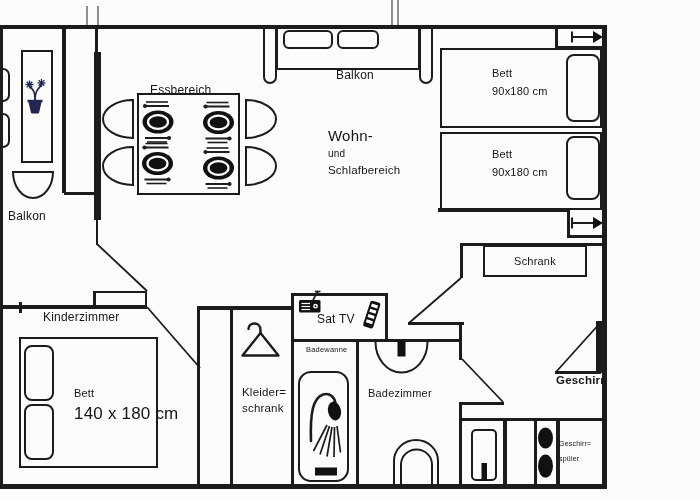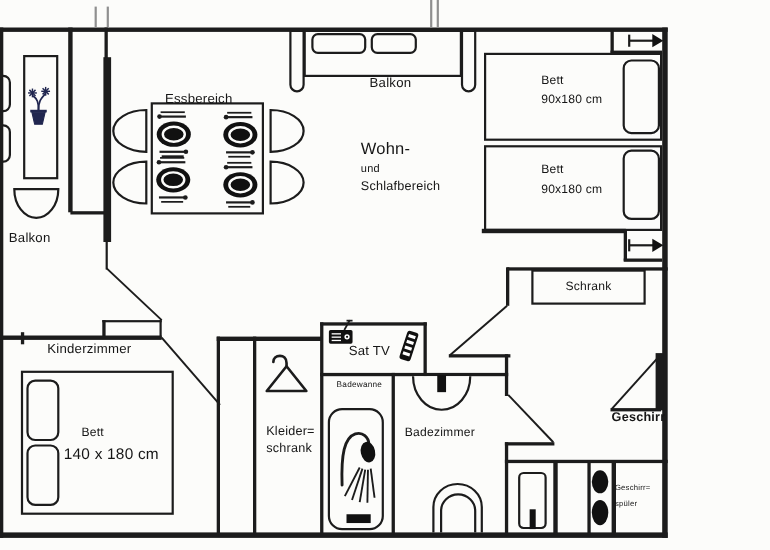--- a/index.html
+++ b/index.html
@@ -225,21 +225,21 @@
   <span class="lbl" style="left:328px;top:128px;font-size:15px">Wohn-</span>
   <span class="lbl" style="left:328px;top:149px;font-size:10px">und</span>
   <span class="lbl" style="left:328px;top:165px;font-size:11.5px">Schlafbereich</span>
   <span class="lbl" style="left:492px;top:68px;font-size:11px">Bett</span>
   <span class="lbl" style="left:492px;top:86px;font-size:11px">90x180 cm</span>
   <span class="lbl" style="left:492px;top:149px;font-size:11px">Bett</span>
   <span class="lbl" style="left:492px;top:167px;font-size:11px">90x180 cm</span>
   <span class="lbl ctr" style="left:483px;top:256px;width:104px;font-size:11px">Schrank</span>
   <span class="lbl" style="left:43px;top:311px;font-size:12px">Kinderzimmer</span>
   <span class="lbl" style="left:74px;top:388px;font-size:11px">Bett</span>
-  <span class="lbl" style="left:58px;top:405px;font-size:14px">140 x 180 cm</span>
+  <span class="lbl" style="left:74px;top:405px;font-size:17px">140 x 180 cm</span>
   <span class="lbl" style="left:242px;top:387px;font-size:11.5px">Kleider=</span>
   <span class="lbl" style="left:242px;top:403px;font-size:11.5px">schrank</span>
   <span class="lbl" style="left:317px;top:313px;font-size:12px">Sat TV</span>
   <span class="lbl" style="left:306px;top:346px;font-size:7.5px">Badewanne</span>
   <span class="lbl" style="left:368px;top:388px;font-size:11px">Badezimmer</span>
   <span class="lbl b" style="left:556px;top:375px;font-size:11.5px">Geschirr</span>
   <span class="lbl" style="left:559px;top:440px;font-size:7px">Geschirr=</span>
   <span class="lbl" style="left:559px;top:455px;font-size:7px">spüler</span>
 
 </div>

